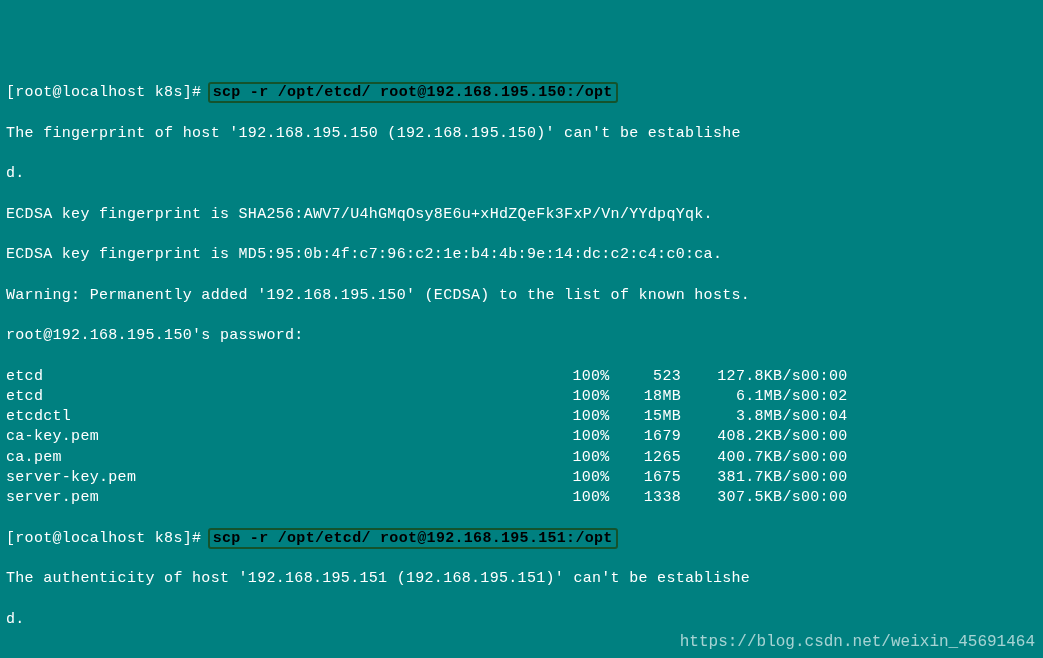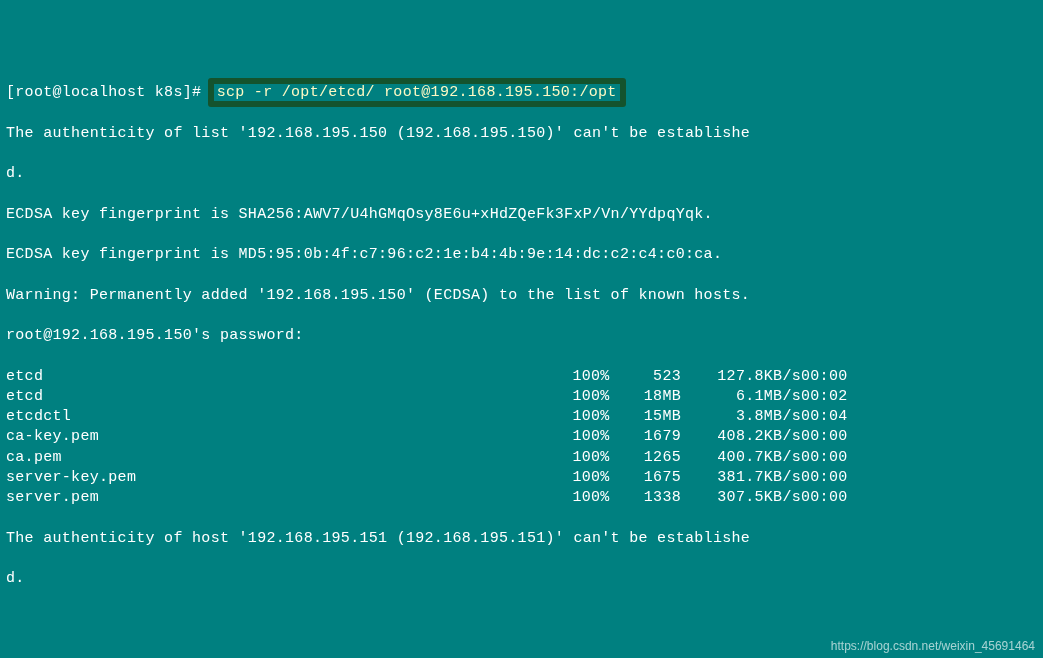--- a/index.html
+++ b/index.html
@@ -15,56 +15,58 @@
     height: 658px;
     overflow: hidden;
     position: relative;
     letter-spacing: 0.3px;
   }
   .term {
     padding: 2px 6px;
   }
   .prompt-bracket { color: #ffffff; }
   .cmd-hl {
-    color: #fef9c3;
-    border: 6px solid #14532d;
+    color: #000000;
+    border: 2px solid #14532d;
     border-radius: 3px;
     padding: 0 3px;
     margin-left: -3px;
+    font-weight: bold;
   }
   .line { display:block; }
   .tr-row { display:block; }
   .fname { display:inline-block; width: 555px; }
   .col-pct { display:inline-block; width:60px; text-align:center; }
   .col-size { display:inline-block; width:60px; text-align:right; }
   .col-speed { display:inline-block; width:120px; text-align:right; }
   .col-time { display:inline-block; width:90px; text-align:left; }
   .watermark {
     position:absolute;
     bottom:4px;
     right:8px;
-    font-family: Liberation Sans, sans-serif;
-    font-size:12px;
+    font-family: Liberation Mono, monospace;
+    font-size:16px;
     color: rgba(255,255,255,0.65);
     letter-spacing:0;
   }
 </style>
 </head>
 <body>
 
 
 <div class="term">
 <span class="line"><span class="prompt-bracket">[root@localhost k8s]# </span><span class="cmd-hl">scp -r /opt/etcd/ root@192.168.195.150:/opt</span></span>
-<span class="line">The authenticity of list '192.168.195.150 (192.168.195.150)' can't be establishe</span>
+<span class="line">The fingerprint of host '192.168.195.150 (192.168.195.150)' can't be establishe</span>
 <span class="line">d.</span>
 <span class="line">ECDSA key fingerprint is SHA256:AWV7/U4hGMqOsy8E6u+xHdZQeFk3FxP/Vn/YYdpqYqk.</span>
 <span class="line">ECDSA key fingerprint is MD5:95:0b:4f:c7:96:c2:1e:b4:4b:9e:14:dc:c2:c4:c0:ca.</span>
 <span class="line">Warning: Permanently added '192.168.195.150' (ECDSA) to the list of known hosts.</span>
 <span class="line">root@192.168.195.150's password:</span>
 <div id="tl1"><span class="tr-row"><span class="fname">etcd</span><span class="col-pct">100%</span><span class="col-size">523</span><span class="col-speed">127.8KB/s</span><span class="col-time">00:00</span></span><span class="tr-row"><span class="fname">etcd</span><span class="col-pct">100%</span><span class="col-size">18MB</span><span class="col-speed">6.1MB/s</span><span class="col-time">00:02</span></span><span class="tr-row"><span class="fname">etcdctl</span><span class="col-pct">100%</span><span class="col-size">15MB</span><span class="col-speed">3.8MB/s</span><span class="col-time">00:04</span></span><span class="tr-row"><span class="fname">ca-key.pem</span><span class="col-pct">100%</span><span class="col-size">1679</span><span class="col-speed">408.2KB/s</span><span class="col-time">00:00</span></span><span class="tr-row"><span class="fname">ca.pem</span><span class="col-pct">100%</span><span class="col-size">1265</span><span class="col-speed">400.7KB/s</span><span class="col-time">00:00</span></span><span class="tr-row"><span class="fname">server-key.pem</span><span class="col-pct">100%</span><span class="col-size">1675</span><span class="col-speed">381.7KB/s</span><span class="col-time">00:00</span></span><span class="tr-row"><span class="fname">server.pem</span><span class="col-pct">100%</span><span class="col-size">1338</span><span class="col-speed">307.5KB/s</span><span class="col-time">00:00</span></span></div>
+<span class="line"><span class="prompt-bracket">[root@localhost k8s]# </span><span class="cmd-hl">scp -r /opt/etcd/ root@192.168.195.151:/opt</span></span>
 <span class="line">The authenticity of host '192.168.195.151 (192.168.195.151)' can't be establishe</span>
 <span class="line">d.</span>
 
 
 
 
 
 
 
 </div>

